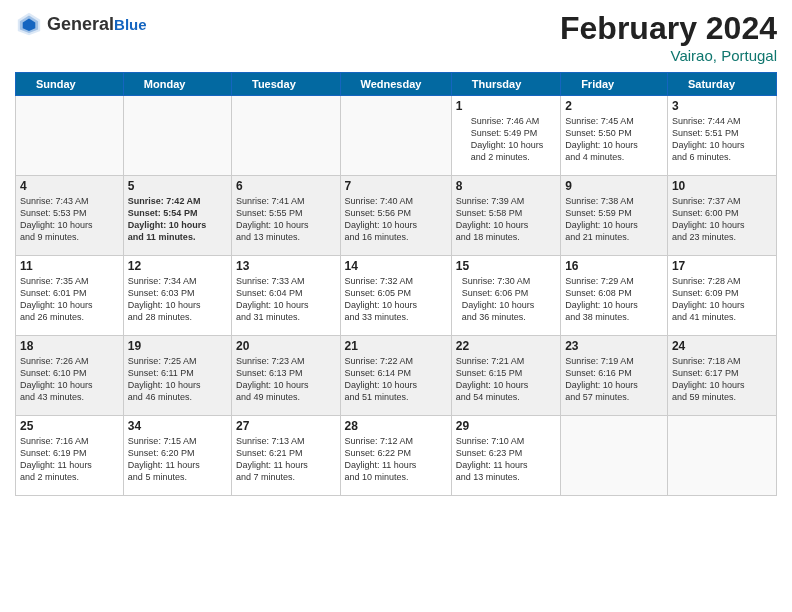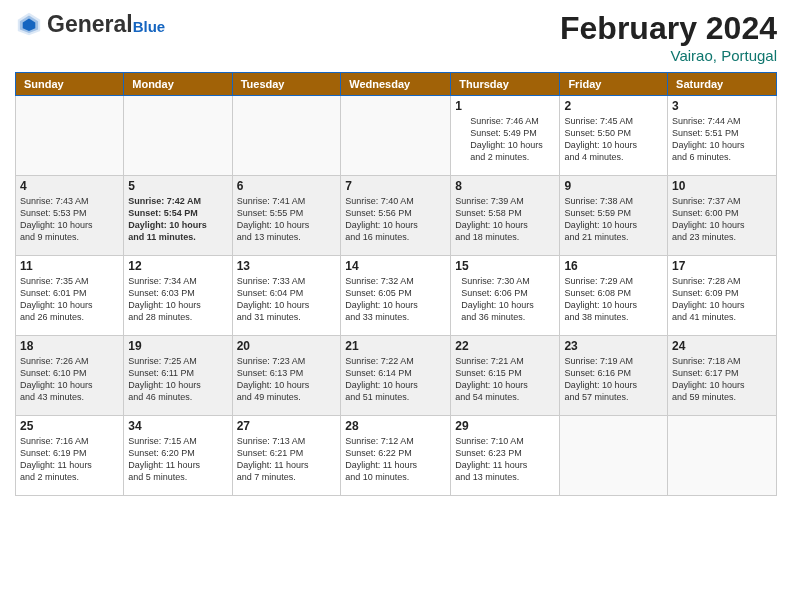--- a/index.html
+++ b/index.html
@@ -40,24 +40,24 @@
     .location {
       font-size: 15px;
       color: #0f766e;
     }
     .calendar {
       width: 100%;
       border-collapse: collapse;
       font-size: 9.5px;
     }
     .calendar th {
-      background-color: #a16207;
+      background-color: #0369a1;
       color: #fff;
       text-align: left;
-      padding: 5px 8px;
+      padding: 5px 20px;
       font-size: 11px;
       border: 1px solid #1565c0;
     }
     .calendar td {
       border: 1px solid #ccc;
       vertical-align: top;
       padding: 3px 4px;
       width: 113px;
       height: 80px;
       background: #fff;
@@ -85,21 +85,21 @@
 
 <div class="container">
   <div class="header">
     <div class="logo">
       <svg class="logo-icon" viewBox="0 0 40 40">
         <polygon points="20,4 36,14 36,30 20,36 4,30 4,14" fill="#1565c0" opacity="0.15"></polygon>
         <polygon points="20,8 33,16 33,28 20,33 7,28 7,16" fill="#1565c0" opacity="0.3"></polygon>
         <polygon points="20,12 29,18 29,26 20,30 11,26 11,18" fill="#1565c0"></polygon>
       </svg>
       <div>
-        <span style="font-size:23px;font-weight:bold;color:#333;margin-top:10px;">General</span><span style="font-size:15px;font-weight:bold;color:#1565c0;">Blue</span>
+        <span style="font-size:18px;font-weight:bold;color:#333;margin-top:10px;">General</span><span style="font-size:15px;font-weight:bold;color:#1565c0;">Blue</span>
       </div>
     </div>
     <div class="title-section">
       <div class="month-year">February 2024</div>
       <div class="location">Vairao, Portugal</div>
     </div>
   </div>
 
   <table class="calendar">
     <thead>

